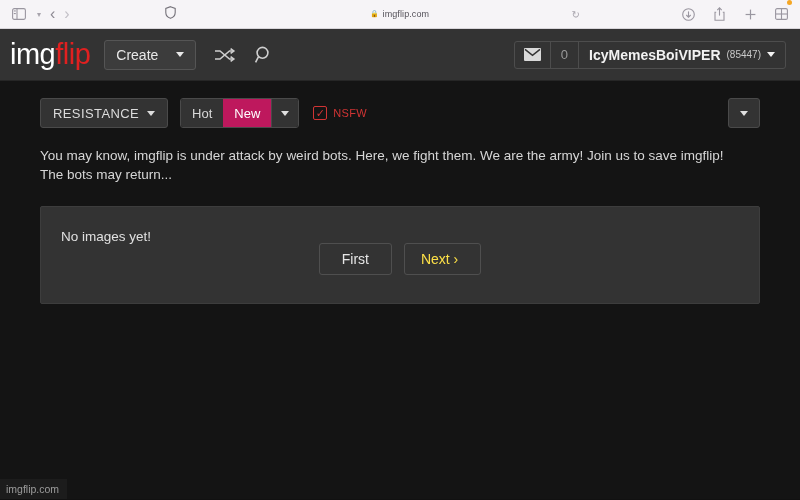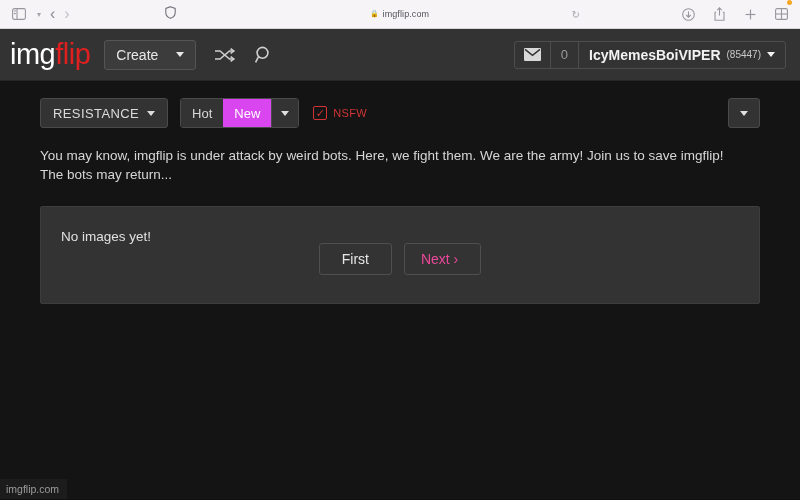--- a/index.html
+++ b/index.html
@@ -164,21 +164,21 @@
     height: 30px;
   }
   .sort-btn {
     background: #333333;
     color: #d8d8d8;
     font-size: 13px;
     padding: 0 11px;
     display: flex; align-items: center;
     cursor: pointer;
   }
-  .sort-btn.active { background: #d946ef; color: #ffffff; }
+  .sort-btn.active { background: #be185d; color: #ffffff; }
   .sort-caret-btn {
     background: #333333;
     color: #e0e0e0;
     padding: 0 9px;
     display: flex; align-items: center;
     border-left: 1px solid #4a4a4a;
     cursor: pointer;
   }
   .nsfw-wrap {
     margin-left: 14px;
@@ -234,21 +234,21 @@
   .pg-btn {
     border: 1px solid #4f4f4f;
     border-radius: 3px;
     background: transparent;
     font-size: 14px;
     padding: 7px 22px;
     cursor: pointer;
     font-family: "Liberation Sans", sans-serif;
   }
   .pg-btn.enabled { color: #e6e6e6; }
-  .pg-btn.disabled { color: #ec4899; cursor: default; padding-left: 16px; }
+  .pg-btn.disabled { color: #fde047; cursor: default; padding-left: 16px; }
 
   .status-bar {
     position: absolute;
     left: 0; bottom: 0;
     background: #1c1c1c;
     color: #9c9c9c;
     font-size: 10.5px;
     padding: 4px 8px 4px 6px;
   }
 </style>

